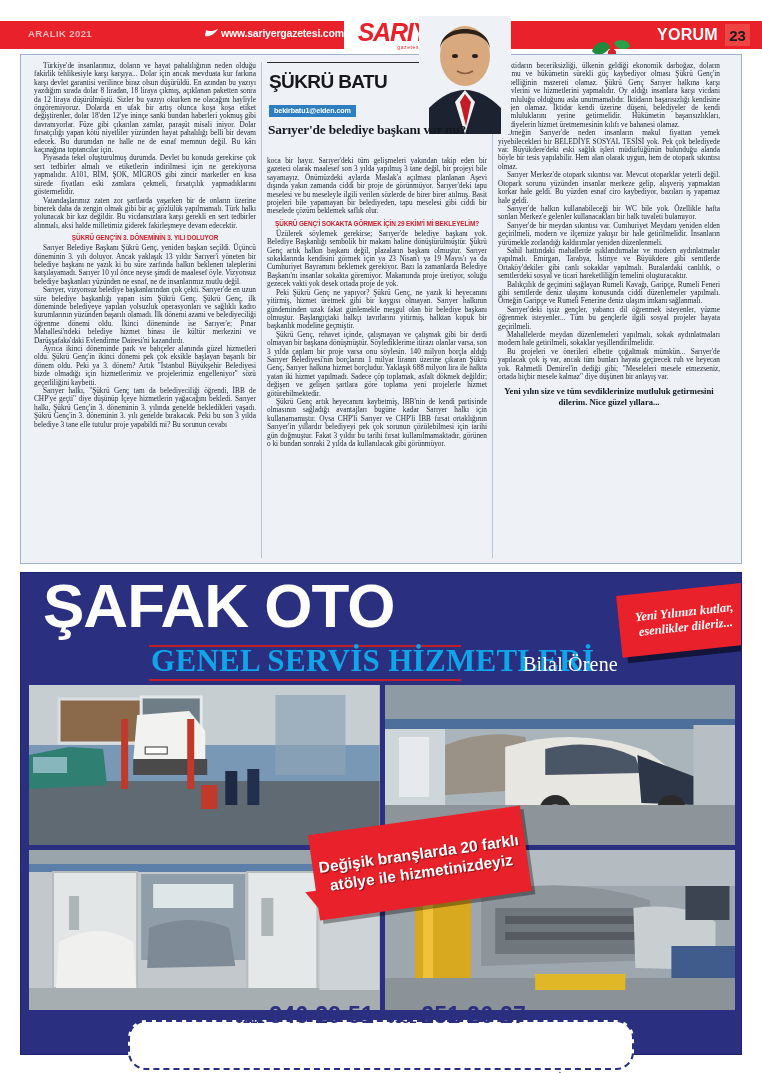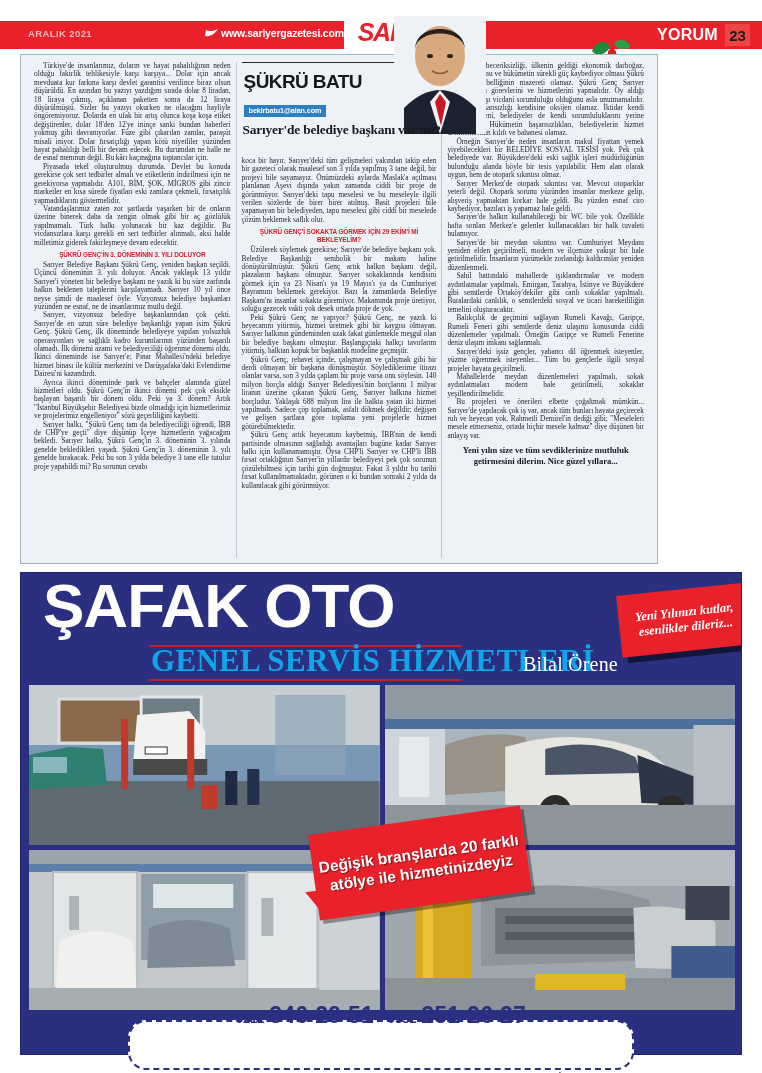--- a/index.html
+++ b/index.html
@@ -70,21 +70,21 @@
     display: flex; align-items: center; justify-content: center;
   }
   .page-num {
     font-family: "Liberation Sans", sans-serif;
     font-size: 15px; font-weight: 700; color: #1b1b1b;
   }
 
   
   .article {
     position: absolute; left: 20px; top: 54px;
-    width: 638px; height: 510px;
+    width: 722px; height: 510px;
     background: #eef2f7;
     border: 1px solid #9fb2c6;
     padding: 7px 8px 5px 8px;
   }
   .cols {
     display: flex; gap: 0px; height: 100%;
   }
   .col {
     width: 232px; padding: 0 5px;
     font-size: 7.3px; line-height: 8.4px;
@@ -313,21 +313,21 @@
               <path d="M21 34 C22 12, 70 12, 71 34 C71 22, 62 13, 46 13 C30 13, 21 22, 21 34 Z" fill="#2b2117"></path>
               <ellipse cx="36" cy="40" rx="3" ry="2" fill="#2b2117"></ellipse>
               <ellipse cx="56" cy="40" rx="3" ry="2" fill="#2b2117"></ellipse>
               <path d="M38 55 Q46 60 54 55" stroke="#8a5c3c" stroke-width="1.6" fill="none"></path>
               <path d="M10 118 L10 92 Q28 74 46 74 Q64 74 82 92 L82 118 Z" fill="#1c2230"></path>
               <path d="M46 74 L36 86 L46 118 L56 86 Z" fill="#f2f2f2"></path>
               <path d="M46 78 L41 86 L47 110 L52 86 Z" fill="#c31c27"></path>
             </svg>
           </div>
           <div class="author-name">ŞÜKRÜ BATU</div>
-          <div class="author-mail">bekirbatu1@alan.com</div>
+          <div class="author-mail">bekirbatu1@elden.com</div>
           <div class="headline">Sarıyer'de belediye başkanı var mı?</div>
         </div>
         <p class="noind">koca bir hayır. Sarıyer'deki tüm gelişmeleri yakından takip eden bir gazeteci olarak maalesef son 3 yılda yapılmış 3 tane değil, bir projeyi bile sayamayız. Önümüzdeki aylarda Maslak'a açılması planlanan Aşevi dışında yakın zamanda ciddi bir proje de görünmüyor. Sarıyer'deki tapu meselesi ve bu meseleyle ilgili verilen sözlerde de birer birer atılmış. Basit projeleri bile yapamayan bir belediyeden, tapu meselesi gibi ciddi bir meselede çözüm beklemek saflık olur.</p>
         <span class="sub-red">ŞÜKRÜ GENÇ'İ SOKAKTA GÖRMEK İÇİN 29 EKİM'İ Mİ BEKLEYELİM?</span>
         <p>Üzülerek söylemek gerekirse; Sarıyer'de belediye başkanı yok. Belediye Başkanlığı sembolik bir makam haline dönüştürülmüştür. Şükrü Genç artık halkın başkanı değil, plazaların başkanı olmuştur. Sarıyer sokaklarında kendisini görmek için ya 23 Nisan'ı ya 19 Mayıs'ı ya da Cumhuriyet Bayramını beklemek gerekiyor. Bazı la zamanlarda Belediye Başkanı'nı insanlar sokakta göremiyor. Makamında proje üretiyor, soluğu gezecek vakti yok desek ortada proje de yok.</p>
         <p>Peki Şükrü Genç ne yapıyor? Şükrü Genç, ne yazık ki heyecanını yitirmiş, hizmet üretmek gibi bir kaygısı olmayan. Sarıyer halkının gündeminden uzak fakat günlemekle meşgul olan bir belediye başkanı olmuştur. Başlangıçtaki halkçı tavırlarını yitirmiş, halktan kopuk bir başkanlık modeline geçmiştir.</p>
         <p>Şükrü Genç, rehavet içinde, çalışmayan ve çalışmak gibi bir derdi olmayan bir başkana dönüşmüştür. Söylediklerime itirazı olanlar varsa, son 3 yılda çaplam bir proje varsa onu söylesin. 140 milyon borçla aldığı Sarıyer Belediyesi'nin borçlarını 1 milyar liranın üzerine çıkaran Şükrü Genç, Sarıyer halkına hizmet borçludur. Yaklaşık 688 milyon lira ile halkta yatan iki hizmet yapılmadı. Sadece çöp toplamak, asfalt dökmek değildir; değişen ve gelişen şartlara göre toplama yeni projelerle hizmet götürebilmektedir.</p>
         <p>Şükrü Genç artık heyecanını kaybetmiş, İBB'nin de kendi partisinde olmasının sağladığı avantajları bugüne kadar Sarıyer halkı için kullanamamıştır. Oysa CHP'li Sarıyer ve CHP'li İBB fırsat ortaklığının Sarıyer'in yıllardır belediyeyi pek çok sorunun çözülebilmesi için tarihi gün doğmuştur. Fakat 3 yıldır bu tarihi fırsat kullanılmamaktadır, görünen o ki bundan sonraki 2 yılda da kullanılacak gibi görünmüyor.</p>
       </div>
 

